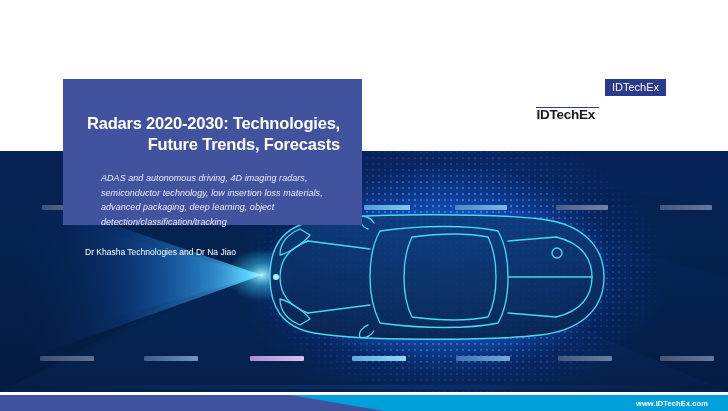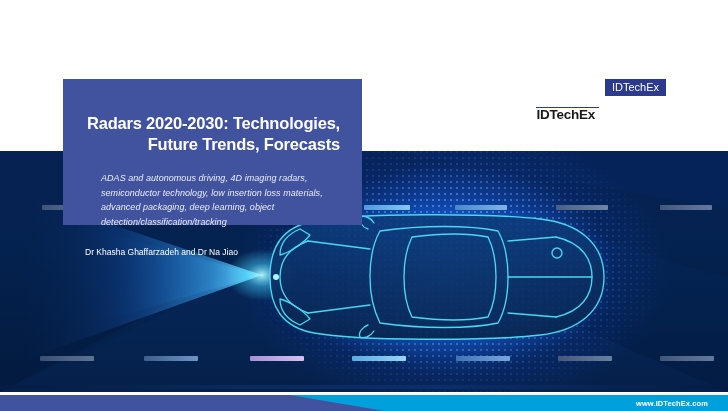--- a/index.html
+++ b/index.html
@@ -296,21 +296,21 @@
   <div class="white-band"></div>
 
   <div class="logo">
     <span class="logo-mark">IDTechEx</span>
     <span class="logo-tag">IDTechEx</span>
   </div>
 
   <div class="title-panel">
     <h1 class="panel-title">Radars 2020-2030: Technologies, Future Trends, Forecasts</h1>
     <p class="panel-subtitle">ADAS and autonomous driving, 4D imaging radars, semiconductor technology, low insertion loss materials, advanced packaging, deep learning, object detection/classification/tracking</p>
-    <p class="panel-authors">Dr Khasha Ghaffarzadeh and Dr Na Jiao</p>
+    <p class="panel-authors">Dr Khasha Technologies and Dr Na Jiao</p>
   </div>
 
   <div class="footer-topline"></div>
   <div class="footer">
     <svg class="footer-wedge" viewBox="0 0 420 22" preserveAspectRatio="none">
       <polygon points="0,0 290,0 420,22 0,22" fill="#41539e"></polygon>
     </svg>
     <span class="footer-url">www.IDTechEx.com</span>
   </div>
 

